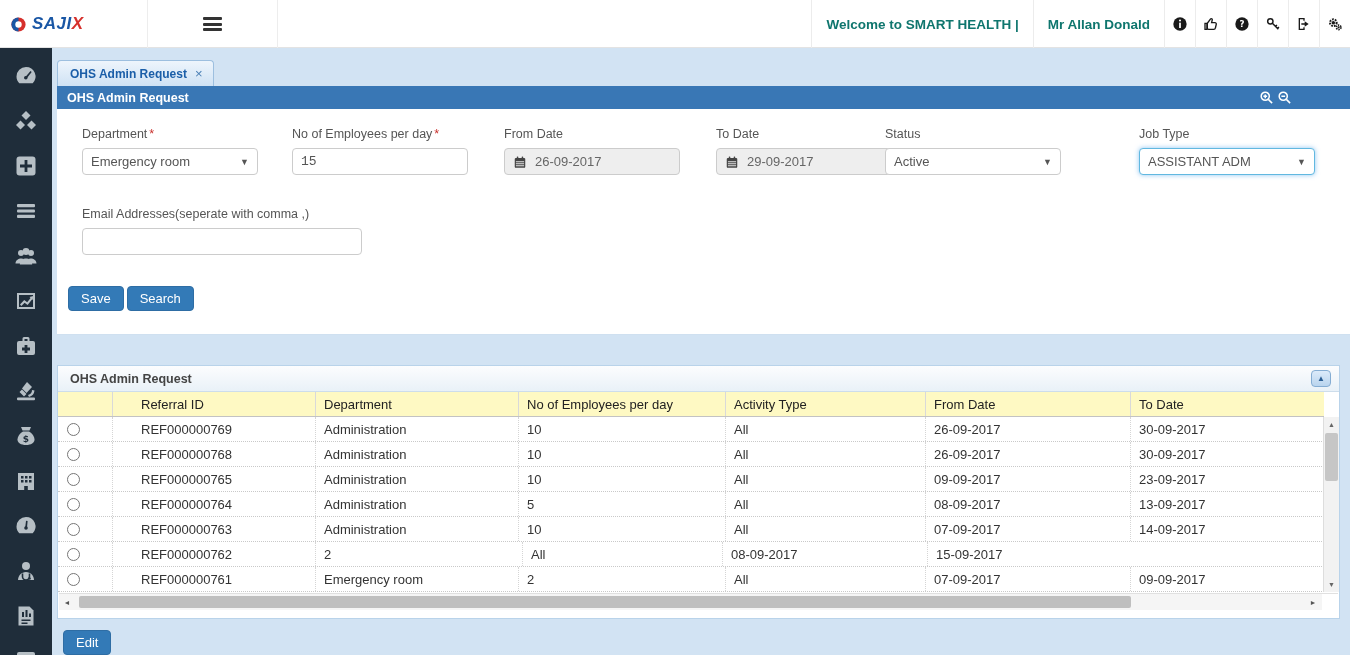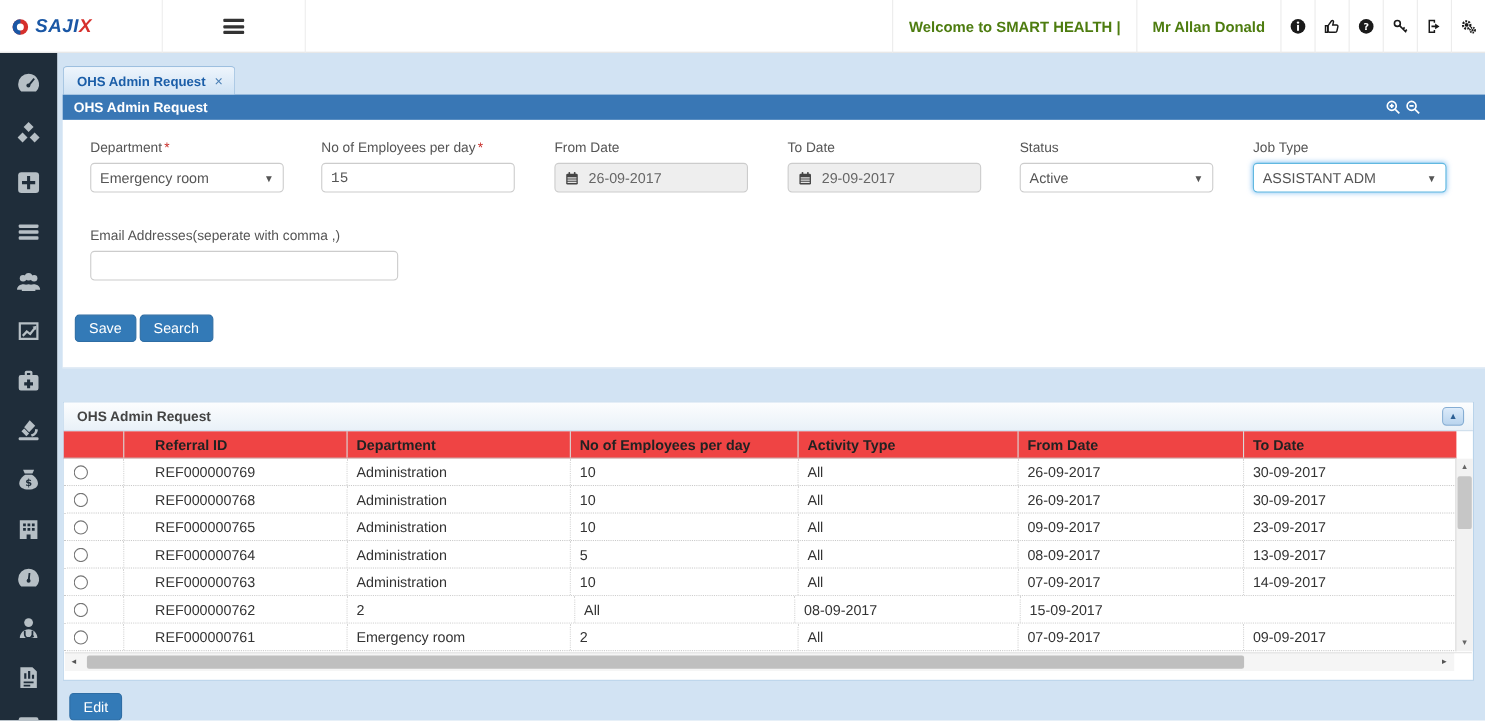--- a/index.html
+++ b/index.html
@@ -9,21 +9,21 @@
 
 
 .topbar{position:absolute;top:0;left:0;width:1350px;height:48px;background:#fff;border-bottom:1px solid #e3e3e3;z-index:5}
 .logo-cell{position:absolute;left:0;top:0;width:148px;height:48px;border-right:1px solid #ededed;display:flex;align-items:center;padding-left:10px;gap:5px}
 .logo-cell svg{width:17px;height:17px}
 .logo-text{font-size:17px;font-weight:bold;font-style:italic;color:#1a57a5;letter-spacing:.5px}
 .logo-x{color:#d6302c}
 .menu-cell{position:absolute;left:148px;top:0;width:130px;height:48px;border-right:1px solid #ededed;display:flex;align-items:center;justify-content:center;cursor:pointer}
 .hamburger span{display:block;width:19px;height:3px;background:#333;margin:2.5px 0;border-radius:1px}
 .top-right{position:absolute;right:0;top:0;height:48px;display:flex;align-items:stretch}
-.tr-cell{display:flex;align-items:center;padding:0 14px;border-left:1px solid #ececec;font-size:13.5px;font-weight:bold;color:#4d7c0f;white-space:nowrap}
+.tr-cell{display:flex;align-items:center;padding:0 14px;border-left:1px solid #ececec;font-size:13.5px;font-weight:bold;color:#0f766e;white-space:nowrap}
 .tr-icon{width:31px;justify-content:center;padding:0;cursor:pointer}
 .tr-icon svg{width:16px;height:16px}
 
 
 .sidebar{position:absolute;left:0;top:48px;width:52px;height:607px;background:#1f2d3a;display:flex;flex-direction:column;align-items:center;padding-top:16px;gap:21px;overflow:hidden;z-index:4}
 .sb-icon{width:24px;height:24px;flex:0 0 auto;cursor:pointer}
 .sb-icon svg{width:24px;height:24px;fill:#b6bfc5}
 
 
 .content{position:absolute;left:52px;top:48px;width:1298px;height:607px;background:#d2e3f3}
@@ -46,31 +46,31 @@
 .select{justify-content:space-between;cursor:pointer}
 .select .arr{font-size:9px;color:#555}
 .dinput{background:#eee;gap:8px;color:#666}
 .dinput svg{width:14px;height:14px;flex:0 0 auto}
 input.tinput{height:27px;width:100%;border:1px solid #ccc;border-radius:4px;font-size:13px;color:#555;padding:0 8px;font-family:Liberation Mono, monospace;outline:none}
 .focused{border-color:#61b8e0;box-shadow:0 0 5px rgba(82,168,236,.65)}
 .f-dep{left:25px;top:18px}
 .f-emp{left:235px;top:18px}
 .f-from{left:447px;top:18px}
 .f-to{left:659px;top:18px}
-.f-status{left:870px;top:18px}
+.f-status{left:828px;top:18px}
 .f-job{left:1082px;top:18px}
 .f-email{left:25px;top:98px;width:280px}
 .btn-row{position:absolute;left:11px;top:177px;display:flex;gap:3px}
 .btn{background:#337ab7;border:1px solid #2e6da4;color:#fff;font-size:13px;border-radius:4px;padding:4px 12px;cursor:pointer;font-family:inherit}
 
 
 .results-panel{position:absolute;left:5px;top:317px;width:1283px;height:254px;background:#fff;border:1px solid #b9d3ea}
 .rp-head{height:26px;background:linear-gradient(#fcfdfe,#e9f1f8);border-bottom:1px solid #cdddeb;display:flex;align-items:center;padding:0 12px;font-size:12.5px;font-weight:bold;color:#444;position:relative}
 .collapse-btn{position:absolute;right:8px;top:4px;width:20px;height:17px;background:linear-gradient(#dcebfa,#b9d4ee);border:1px solid #85add3;border-radius:4px;font-size:8px;color:#2c5f94;display:flex;align-items:center;justify-content:center;cursor:pointer}
-.thead{display:flex;width:1266px;height:25px;background:#ef4444;border-bottom:1px solid #c3c3c3;font-weight:bold;font-size:13px;color:#222}
+.thead{display:flex;width:1266px;height:25px;background:#fef9c3;border-bottom:1px solid #c3c3c3;font-weight:normal;font-size:13px;color:#222}
 .th{display:flex;align-items:center;border-right:1px solid #d9d9d9}
 .trow{display:flex;width:1266px;height:25px;border-bottom:1px dotted #c9c9c9;font-size:13px;color:#333;background:#fff}
 .td{display:flex;align-items:center;border-right:1px dotted #d5d5d5;overflow:hidden;white-space:nowrap}
 .c0{width:55px;padding-left:9px}
 .c1{width:203px;padding-left:28px}
 .c2{width:203px;padding-left:8px}
 .c3{width:207px;padding-left:8px}
 .c4{width:200px;padding-left:8px}
 .c5{width:205px;padding-left:8px}
 .c6{width:193px;padding-left:8px;border-right:none}

